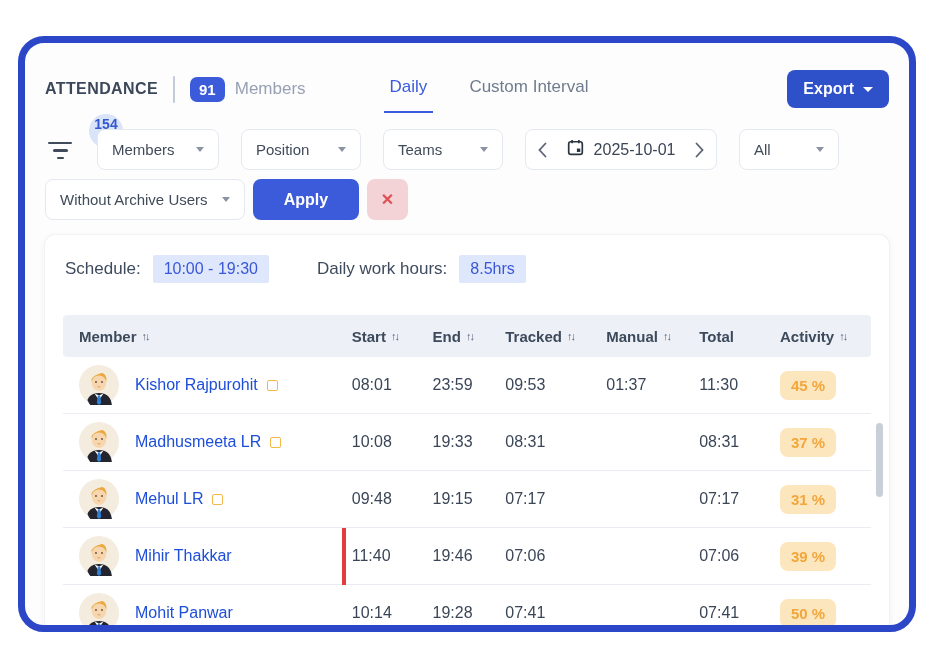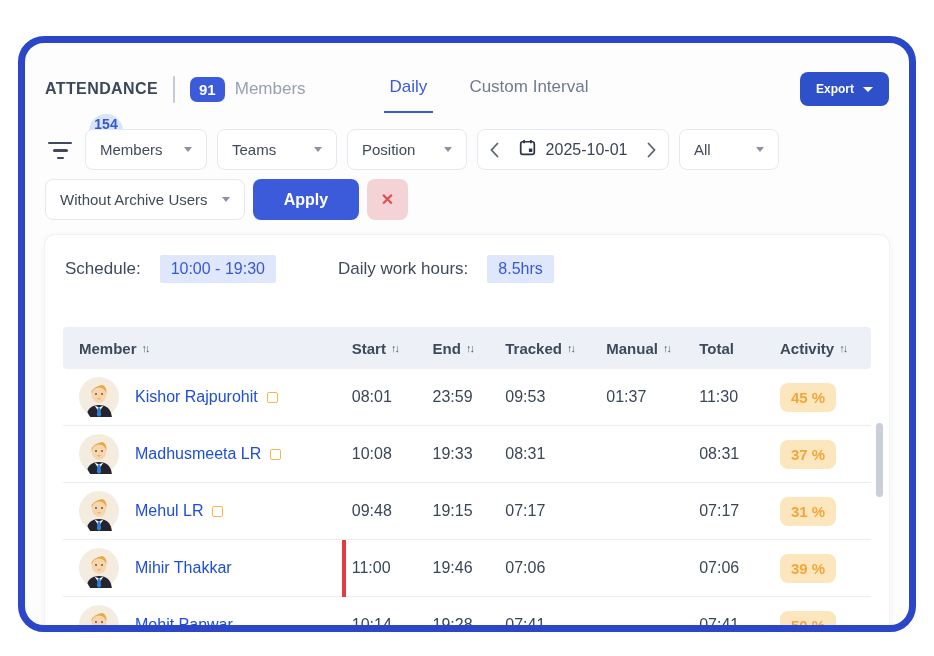--- a/index.html
+++ b/index.html
@@ -18,26 +18,26 @@
   .hdr{display:flex;align-items:center;height:40px;}
   .title{font-size:16px;font-weight:700;letter-spacing:.4px;color:var(--dark);}
   .vdiv{width:2px;height:27px;background:#c3cbd9;margin:0 15px;border-radius:1px;}
   .count-badge{background:var(--accent);color:#fff;font-size:15px;font-weight:700;
     padding:4px 9px;border-radius:7px;}
   .members-lbl{margin-left:10px;color:var(--gray);font-size:17px;}
   .tabs{display:flex;gap:42px;margin-left:84px;justify-content:center;}
   .tab{font-size:17px;color:#707c8e;cursor:pointer;position:relative;padding-bottom:4px;}
   .tab.active{color:var(--accent);}
   .tab.active:after{content:"";position:absolute;left:-6px;right:-6px;bottom:-12px;height:2px;background:var(--accent);}
-  .export-btn{margin-left:auto;background:#2e51c9;color:#fff;font-size:12px;font-weight:700;
+  .export-btn{margin-left:auto;background:#2e51c9;color:#fff;font-size:16px;font-weight:700;
     border:none;border-radius:8px;padding:10px 16px;display:flex;align-items:center;gap:9px;cursor:pointer;}
   .caret-down{width:0;height:0;border-left:5px solid transparent;border-right:5px solid transparent;border-top:5px solid #fff;}
 
   
-  .filters1{display:flex;align-items:center;gap:10px;margin-top:20px;position:relative;}
+  .filters1{display:flex;align-items:center;gap:22px;margin-top:20px;position:relative;}
   .filter-icon{width:30px;display:flex;flex-direction:column;gap:5px;align-items:center;cursor:pointer;padding-top:2px;}
   .filter-icon i{display:block;height:2.5px;border-radius:2px;background:#3f4a5a;}
   .filter-icon i:nth-child(1){width:24px}.filter-icon i:nth-child(2){width:15px}.filter-icon i:nth-child(3){width:7px}
   .badge-154{position:absolute;left:44px;top:-15px;width:34px;height:34px;border-radius:50%;
     background:#d9e4f8;color:#3557cf;font-size:14px;font-weight:700;display:flex;justify-content:center;padding-top:2px;z-index:0;}
   .dd{background:#fff;border:1px solid var(--border);border-radius:8px;height:41px;
     display:flex;align-items:center;justify-content:space-between;padding:0 14px;
     font-size:15px;color:#404b5a;cursor:pointer;position:relative;z-index:1;}
   .dd .tri{width:0;height:0;border-left:4.5px solid transparent;border-right:4.5px solid transparent;border-top:5px solid #8b93a3;}
   .w-members{width:122px}.w-teams{width:120px}.w-position{width:120px}.w-all{width:100px}
@@ -49,21 +49,21 @@
   .w-archive{width:200px;}
   .apply-btn{width:106px;height:41px;background:var(--accent);color:#fff;font-size:16px;font-weight:700;
     border:none;border-radius:8px;cursor:pointer;}
   .clear-btn{width:41px;height:41px;background:#f3d3d6;border:none;border-radius:8px;
     color:#dd5257;font-size:16px;font-weight:700;cursor:pointer;}
 
   
   .card{margin-top:15px;background:#fff;border-radius:10px;
     box-shadow:0 0 0 1px #f0f2f6,0 2px 8px rgba(16,24,40,.06);
     padding-top:20px;height:396px;position:relative;overflow:hidden;}
-  .sched-row{display:flex;align-items:center;gap:19px;padding:0 20px;margin-bottom:28px;text-align:right;}
+  .sched-row{display:flex;align-items:center;gap:12px;padding:0 20px;margin-bottom:16px;text-align:right;}
   .sched-lbl{font-size:17px;color:#3e4b5d;}
   .pill-blue{background:var(--pill-blue-bg);color:var(--pill-blue-tx);font-weight:400;
     font-size:16px;border-radius:2px;padding:5px 11px;}
   .gap24{width:24px;}
 
   .tbl{padding:16px 18px;}
   .grid{display:grid;grid-template-columns:34.5% 10% 9% 12.5% 11.5% 10% 12.5%;align-items:center;}
   .thead{background:var(--headbg);border-radius:4px;height:42px;font-size:15px;font-weight:700;color:#3d4a5c;}
   .th{padding-left:10px;display:flex;align-items:center;gap:5px;cursor:pointer;}
   .th:first-child{padding-left:16px;}
@@ -106,26 +106,26 @@
       <span class="badge-154">154</span>
       <span class="filter-icon">
           <i></i>
           <i></i>
           <i></i>
         </span>
       <div class="dd w-members">
         <span>Members</span>
         <span class="tri"></span>
       </div>
+      <div class="dd w-position">
+        <span>Position</span>
+        <span class="tri"></span>
+      </div>
       <div class="dd w-teams">
         <span>Teams</span>
-        <span class="tri"></span>
-      </div>
-      <div class="dd w-position">
-        <span>Position</span>
         <span class="tri"></span>
       </div>
       <div class="date-group">
         <span class="chev">
           <svg width="9" height="16" viewBox="0 0 9 16">
               <path d="M7.5 1.5 L1.5 8 L7.5 14.5" fill="none" stroke="#5b6575" stroke-width="1.8" stroke-linecap="round"></path>
             </svg>
         </span>
         <span class="date-mid">
           <span>
@@ -322,21 +322,21 @@
           <circle cx="23" cy="17" r="0.9" fill="#5b4a3f"></circle>
           <path d="M18.6 21.5 Q20 22.6 21.4 21.5" fill="none" stroke="#c98f6d" stroke-width="0.8"></path>
           <path d="M12.6 17 Q11.6 7.6 20 7.6 Q28.4 7.6 27.4 17 Q26 10.4 20 10.4 Q14 10.4 12.6 17 Z" fill="#eba83f"></path>
         </g>
       </svg>
       <span>
         <span class="name">Mihir Thakkar</span>
       </span>
     </span>
     <span class="cell cell-start late">
-                <span class="v-start">11:00</span>
+                <span class="v-start">11:40</span>
               </span>
     <span class="cell"><span class="v-end">19:46</span></span>
     <span class="cell"><span class="v-tracked">07:06</span></span>
     <span class="cell"><span class="v-manual"></span></span>
     <span class="cell"><span class="v-total">07:06</span></span>
     <span class="cell"><span class="pill-activity">39 %</span></span>
   </div>
 
   <div class="grid trow">
     <span class="cell cell-member">

